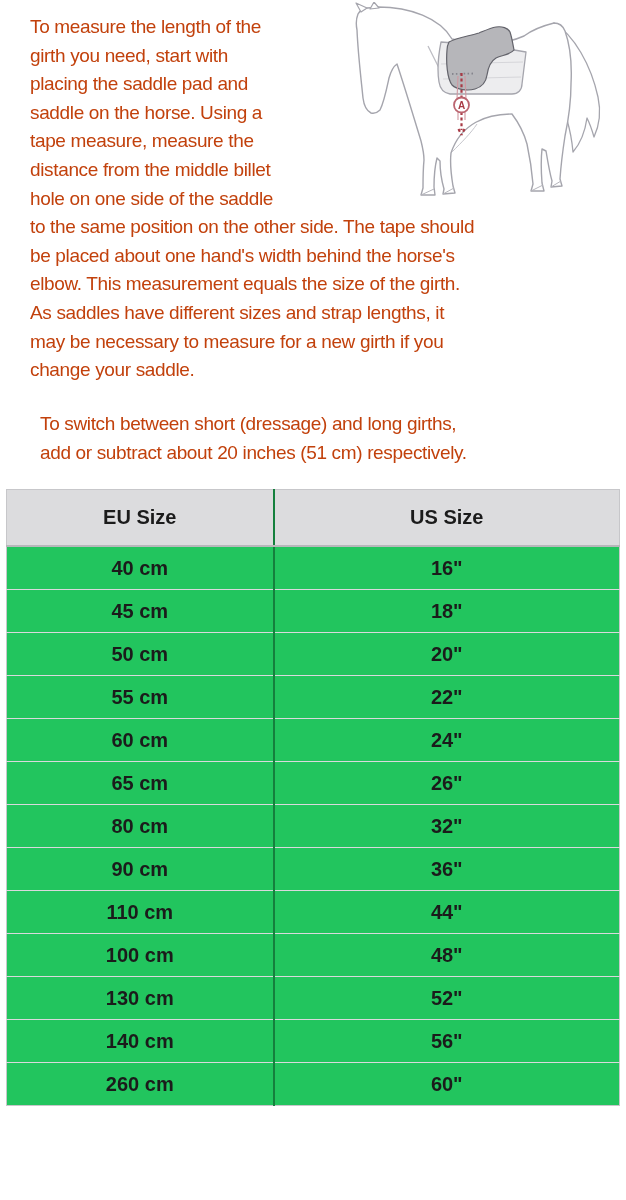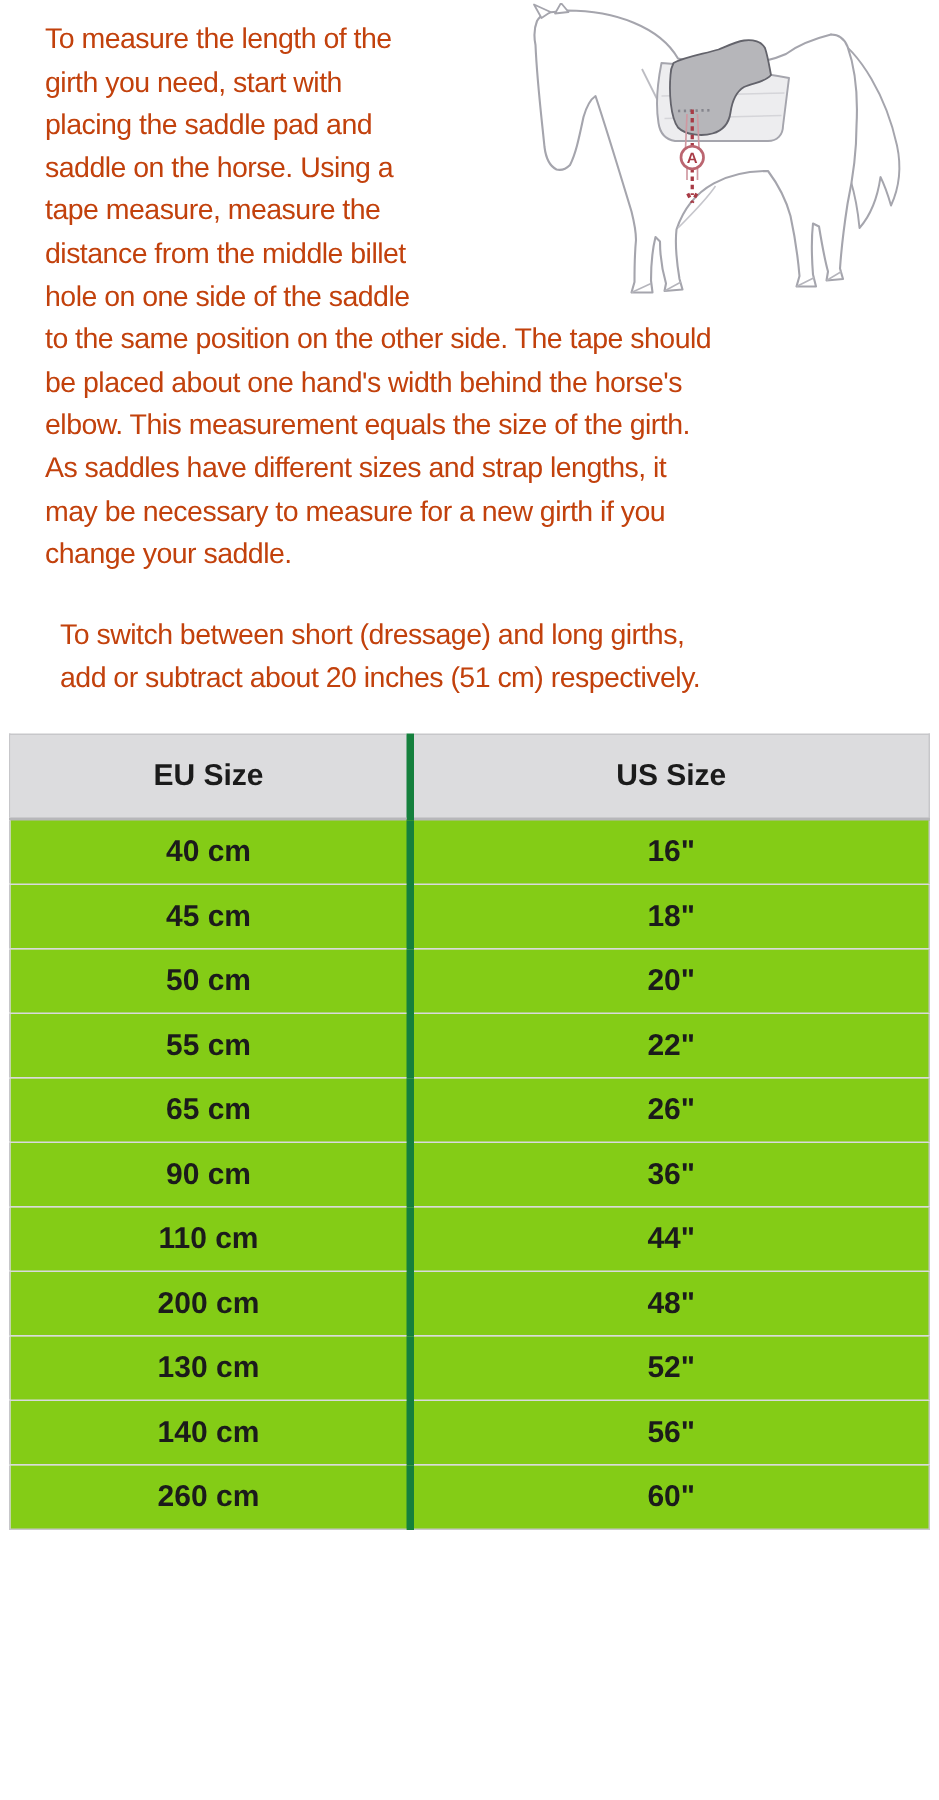--- a/index.html
+++ b/index.html
@@ -43,25 +43,25 @@
     border-bottom: 2px solid #b7b7ba;
     padding: 0;
   }
   table.size-table td {
     height: 42px;
     font-size: 20px;
     font-weight: bold;
     text-align: center;
     border-top: 1px solid #d9d9dc;
     padding: 0;
-    background: #84cc16;
+    background: #22c55e;
   }
   table.size-table th + th,
   table.size-table td + td {
-    border-left: 5px solid #15803d;
+    border-left: 2px solid #15803d;
   }
 </style>
 </head>
 <body>
 
 <div class="page">
 
   <div class="para" id="p1">To measure the length of the
 girth you need, start with
 placing the saddle pad and
@@ -164,33 +164,41 @@
         </tr>
         <tr>
           <td>50 cm</td>
           <td>20"</td>
         </tr>
         <tr>
           <td>55 cm</td>
           <td>22"</td>
         </tr>
         <tr>
+          <td>60 cm</td>
+          <td>24"</td>
+        </tr>
+        <tr>
           <td>65 cm</td>
           <td>26"</td>
         </tr>
         <tr>
+          <td>80 cm</td>
+          <td>32"</td>
+        </tr>
+        <tr>
           <td>90 cm</td>
           <td>36"</td>
         </tr>
         <tr>
           <td>110 cm</td>
           <td>44"</td>
         </tr>
         <tr>
-          <td>200 cm</td>
+          <td>100 cm</td>
           <td>48"</td>
         </tr>
         <tr>
           <td>130 cm</td>
           <td>52"</td>
         </tr>
         <tr>
           <td>140 cm</td>
           <td>56"</td>
         </tr>

